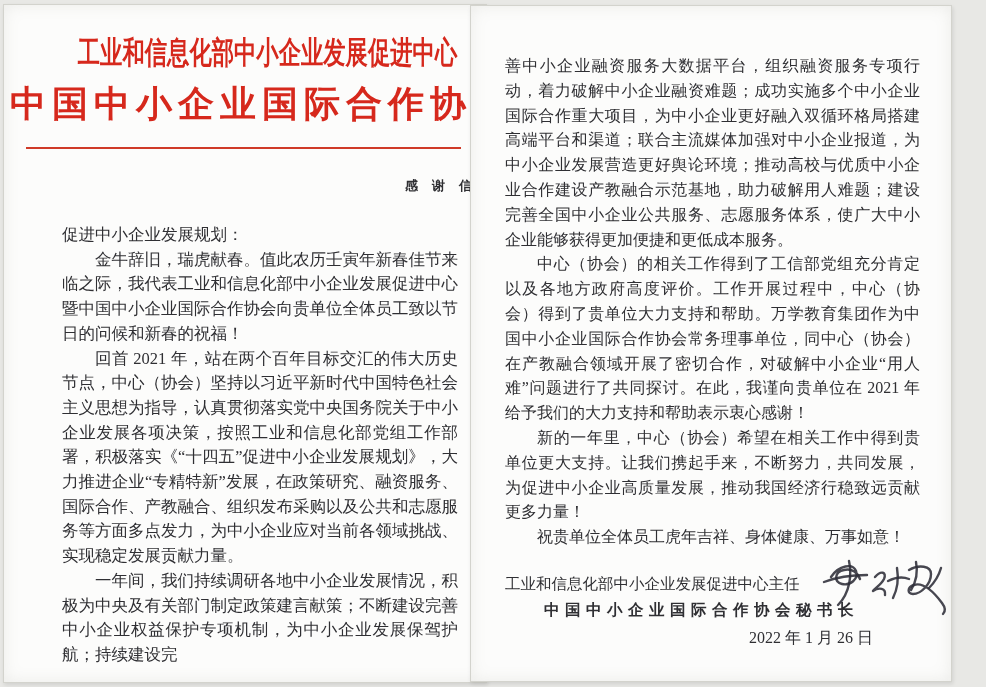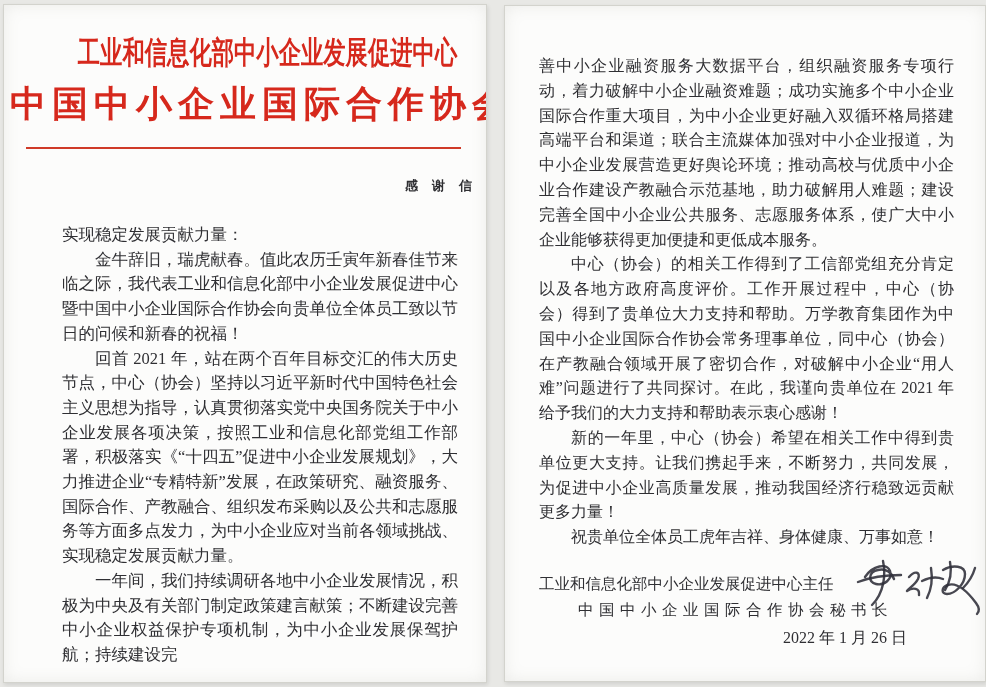--- a/index.html
+++ b/index.html
@@ -18,21 +18,21 @@
   }
   .scene{position:relative;width:986px;height:687px;}
   .page{
     position:absolute;
     background:var(--paper);
     border:1px solid #d3d3cd;
     box-shadow: inset 0 0 16px rgba(120,120,110,.13), 1px 2px 4px rgba(0,0,0,.10);
     overflow:hidden;
   }
   .page-left{left:3px;top:4px;width:484px;height:679px;}
-  .page-right{left:504px;top:5px;width:482px;height:677px;}
+  .page-right{left:470px;top:5px;width:482px;height:677px;}
 
   
   .letterhead{padding-top:28px;text-align:center;}
   .lh1{
     display:inline-block;white-space:nowrap;
     font-size:31px;font-weight:700;line-height:40px;
     color:var(--accent_red);
     transform:scaleX(.72);transform-origin:center;
   }
   .lh2{
@@ -52,21 +52,21 @@
   
   .body{text-align:justify;color:var(--ink);}
   .body p{margin:0;text-indent:2em;}
   .body p.no-indent{text-indent:0;}
   .body-left{margin:24px 28px 0 58px;font-size:16.5px;line-height:24.7px;}
   .body-right{margin:48px 31px 0 34px;font-size:16px;line-height:24.8px;}
 
   
   .sign-block{position:relative;margin-top:21px;}
   .org1{font-size:15.5px;line-height:26px;white-space:nowrap;}
-  .org2{margin-left:39px;font-size:15.5px;line-height:26px;letter-spacing:5.5px;white-space:nowrap;}
+  .org2{margin-left:39px;font-size:15.5px;line-height:26px;letter-spacing:5.5px;white-space:nowrap;font-weight:bold;}
   .date{margin-left:244px;margin-top:2px;font-size:16px;line-height:25px;white-space:nowrap;}
   .signature{
     position:absolute;left:316px;top:-18px;
     width:130px;height:74px;overflow:visible;
   }
   .signature path{
     fill:none;stroke:#2d2d38;stroke-width:2.4;
     stroke-linecap:round;stroke-linejoin:round;opacity:.88;
   }
 </style>
@@ -80,21 +80,21 @@
       <div>
         <span class="lh1">工业和信息化部中小企业发展促进中心</span>
       </div>
       <div class="lh2">中国中小企业国际合作协会</div>
       <div class="red-rule"></div>
     </header>
 
     <h1 class="letter-title">感谢信</h1>
 
     <div class="body body-left">
-      <p class="no-indent">实现稳定发展贡献力量：</p>
+      <p class="no-indent">促进中小企业发展规划：</p>
       <p>金牛辞旧，瑞虎献春。值此农历壬寅年新春佳节来临之际，我代表工业和信息化部中小企业发展促进中心暨中国中小企业国际合作协会向贵单位全体员工致以节日的问候和新春的祝福！</p>
       <p>回首 2021 年，站在两个百年目标交汇的伟大历史节点，中心（协会）坚持以习近平新时代中国特色社会主义思想为指导，认真贯彻落实党中央国务院关于中小企业发展各项决策，按照工业和信息化部党组工作部署，积极落实《“十四五”促进中小企业发展规划》，大力推进企业“专精特新”发展，在政策研究、融资服务、国际合作、产教融合、组织发布采购以及公共和志愿服务等方面多点发力，为中小企业应对当前各领域挑战、实现稳定发展贡献力量。</p>
       <p>一年间，我们持续调研各地中小企业发展情况，积极为中央及有关部门制定政策建言献策；不断建设完善中小企业权益保护专项机制，为中小企业发展保驾护航；持续建设完</p>
     </div>
   </section>
 
   <section class="page page-right">
     <div class="body body-right">
       <p class="no-indent">善中小企业融资服务大数据平台，组织融资服务专项行动，着力破解中小企业融资难题；成功实施多个中小企业国际合作重大项目，为中小企业更好融入双循环格局搭建高端平台和渠道；联合主流媒体加强对中小企业报道，为中小企业发展营造更好舆论环境；推动高校与优质中小企业合作建设产教融合示范基地，助力破解用人难题；建设完善全国中小企业公共服务、志愿服务体系，使广大中小企业能够获得更加便捷和更低成本服务。</p>
       <p>中心（协会）的相关工作得到了工信部党组充分肯定以及各地方政府高度评价。工作开展过程中，中心（协会）得到了贵单位大力支持和帮助。万学教育集团作为中国中小企业国际合作协会常务理事单位，同中心（协会）在产教融合领域开展了密切合作，对破解中小企业“用人难”问题进行了共同探讨。在此，我谨向贵单位在 2021 年给予我们的大力支持和帮助表示衷心感谢！</p>

